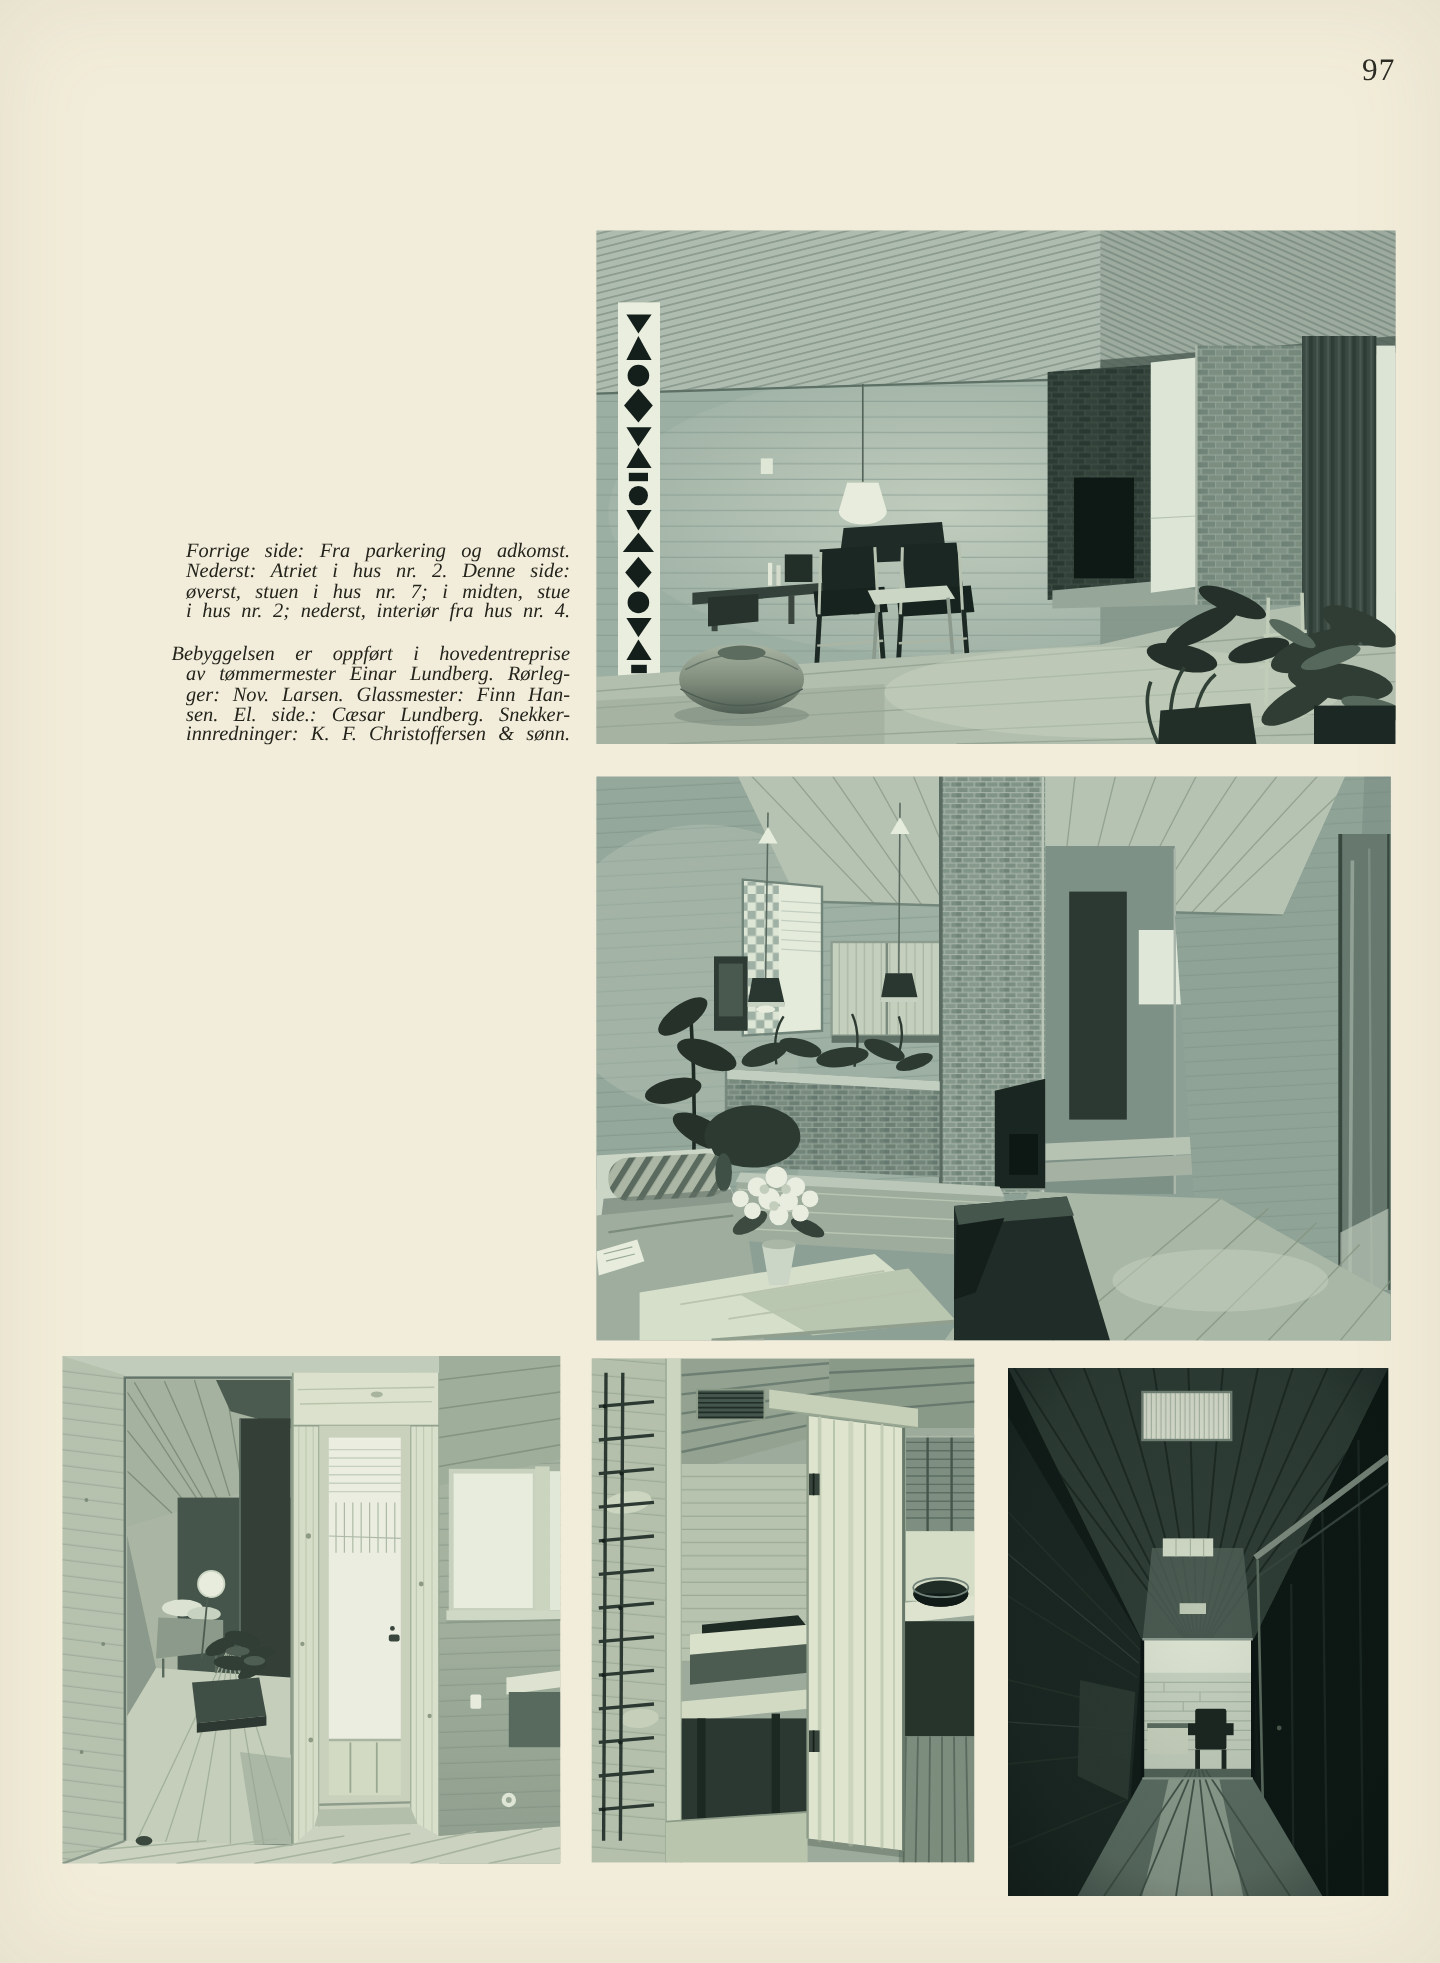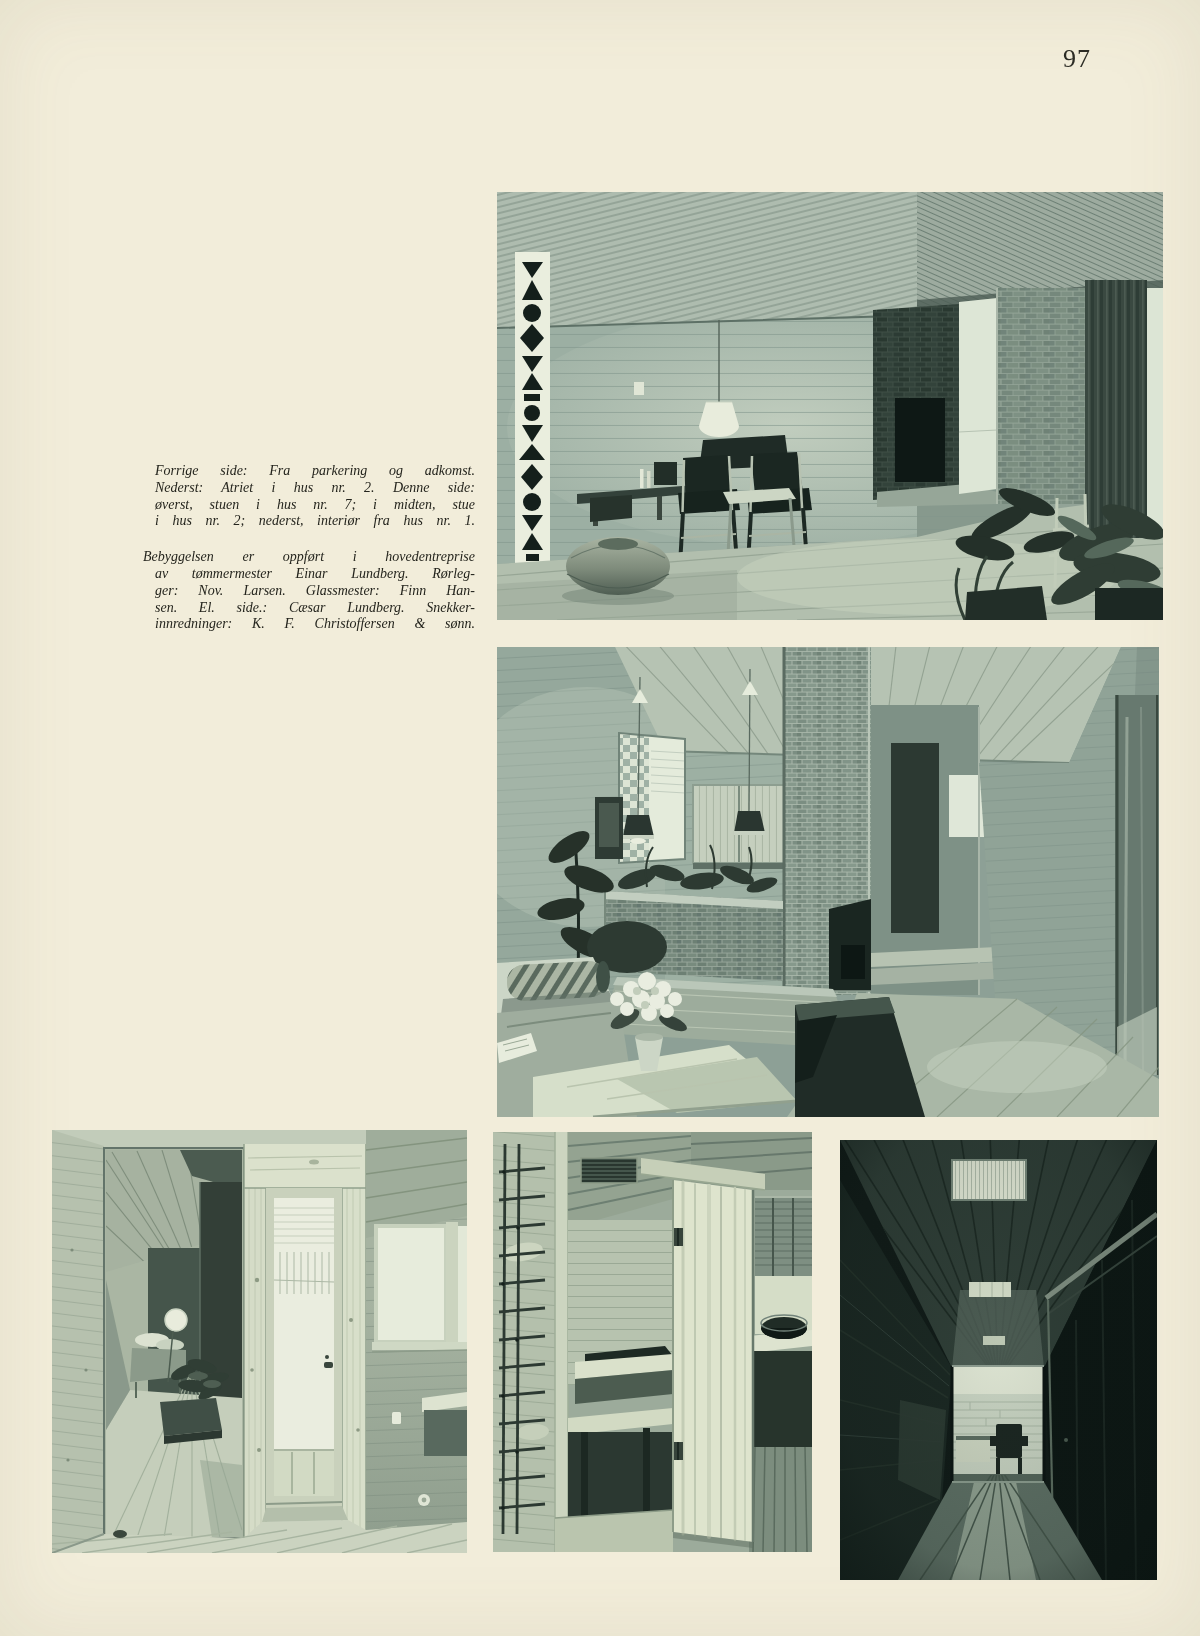--- a/index.html
+++ b/index.html
@@ -1,24 +1,24 @@
 <!DOCTYPE html>
 <html><head>
 <meta charset="utf-8">
 <style>
   html,body{margin:0;padding:0;}
   body{background:#f3eeda;font-family:"Liberation Serif",serif;}
   .page{position:relative;width:1200px;height:1636px;overflow:hidden;
     background:radial-gradient(ellipse at 55% 32%, #f6f1df 0%, #f2eddا 0%, #f2edda 55%, #ece7d2 100%);
     background-color:#f2edda;
     box-shadow:inset 0 0 80px rgba(120,110,70,.10);}
-  .page-number{position:absolute;top:44px;left:1063px;width:100px;text-align:left;
+  .page-number{position:absolute;top:44px;left:1063px;width:100px;text-align:right;
     font-size:26px;letter-spacing:1px;color:#2c2c25;}
-  .caption{position:absolute;left:143px;top:463px;width:332px;color:#24241d;
-    font-style:italic;font-size:14px;line-height:16.8px;}
+  .caption{position:absolute;left:143px;top:451px;width:332px;color:#24241d;
+    font-style:italic;font-size:17px;line-height:16.8px;}
   .cap-line{text-align:justify;text-align-last:justify;padding-left:12px;}
   .para2{margin-top:19px;font-style:italic;}
   .para2 .cap-line:first-child{padding-left:0;}
   figure.photo{position:absolute;margin:0;padding:0;}
   figure.photo svg{display:block;}
   .photo-1{left:497px;top:192px;}
   .photo-2{left:497px;top:647px;}
   .photo-3{left:52px;top:1130px;}
   .photo-4{left:493px;top:1132px;}
   .photo-5{left:840px;top:1140px;}
@@ -28,21 +28,21 @@
 
 <div class="page">
 
   <div class="page-number">97</div>
 
   <div class="caption">
     <div class="para para1">
       <div class="cap-line">Forrige side: Fra parkering og adkomst.</div>
       <div class="cap-line">Nederst: Atriet i hus nr. 2. Denne side:</div>
       <div class="cap-line">øverst, stuen i hus nr. 7; i midten, stue</div>
-      <div class="cap-line">i hus nr. 2; nederst, interiør fra hus nr. 1.</div>
+      <div class="cap-line">i hus nr. 2; nederst, interiør fra hus nr. 4.</div>
     </div>
     <div class="para para2">
       <div class="cap-line">Bebyggelsen er oppført i hovedentreprise</div>
       <div class="cap-line">av tømmermester Einar Lundberg. Rørleg-</div>
       <div class="cap-line">ger: Nov. Larsen. Glassmester: Finn Han-</div>
       <div class="cap-line">sen. El. side.: Cæsar Lundberg. Snekker-</div>
       <div class="cap-line">innredninger: K. F. Christoffersen &amp; sønn.</div>
     </div>
   </div>
 

